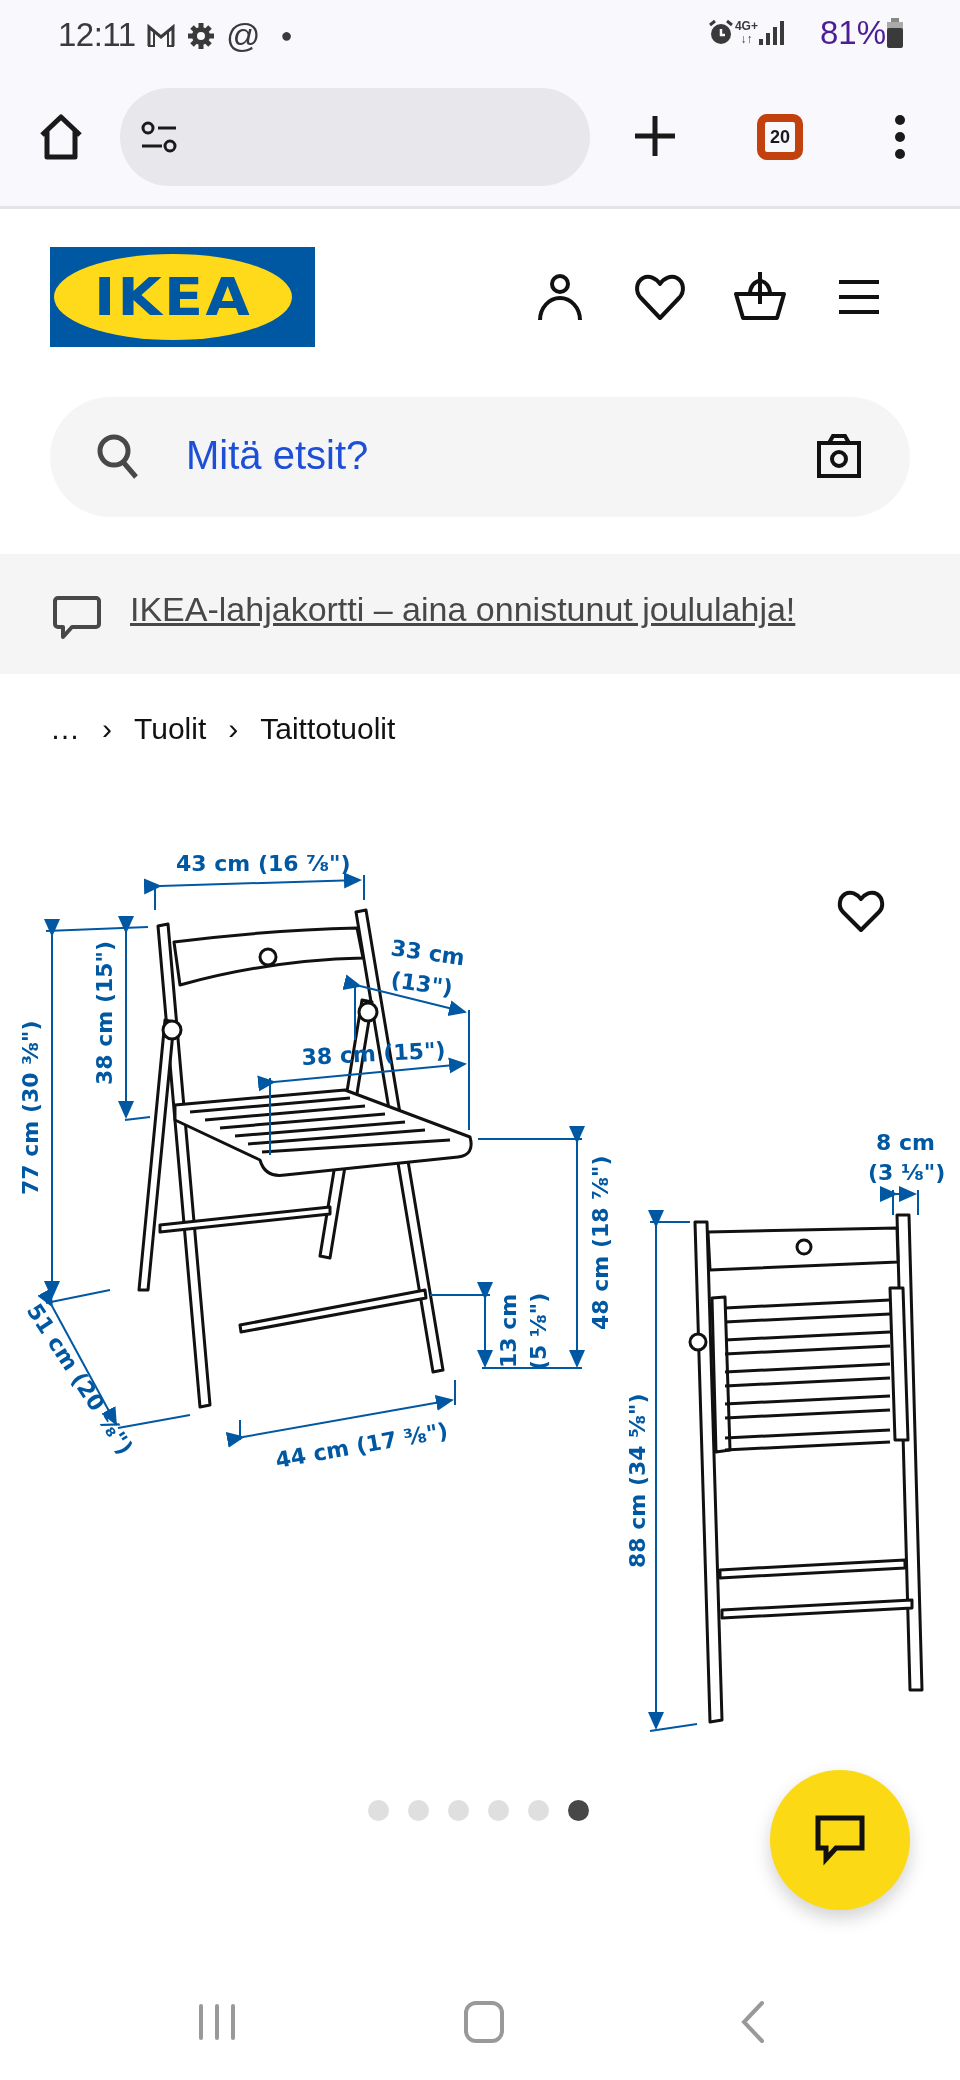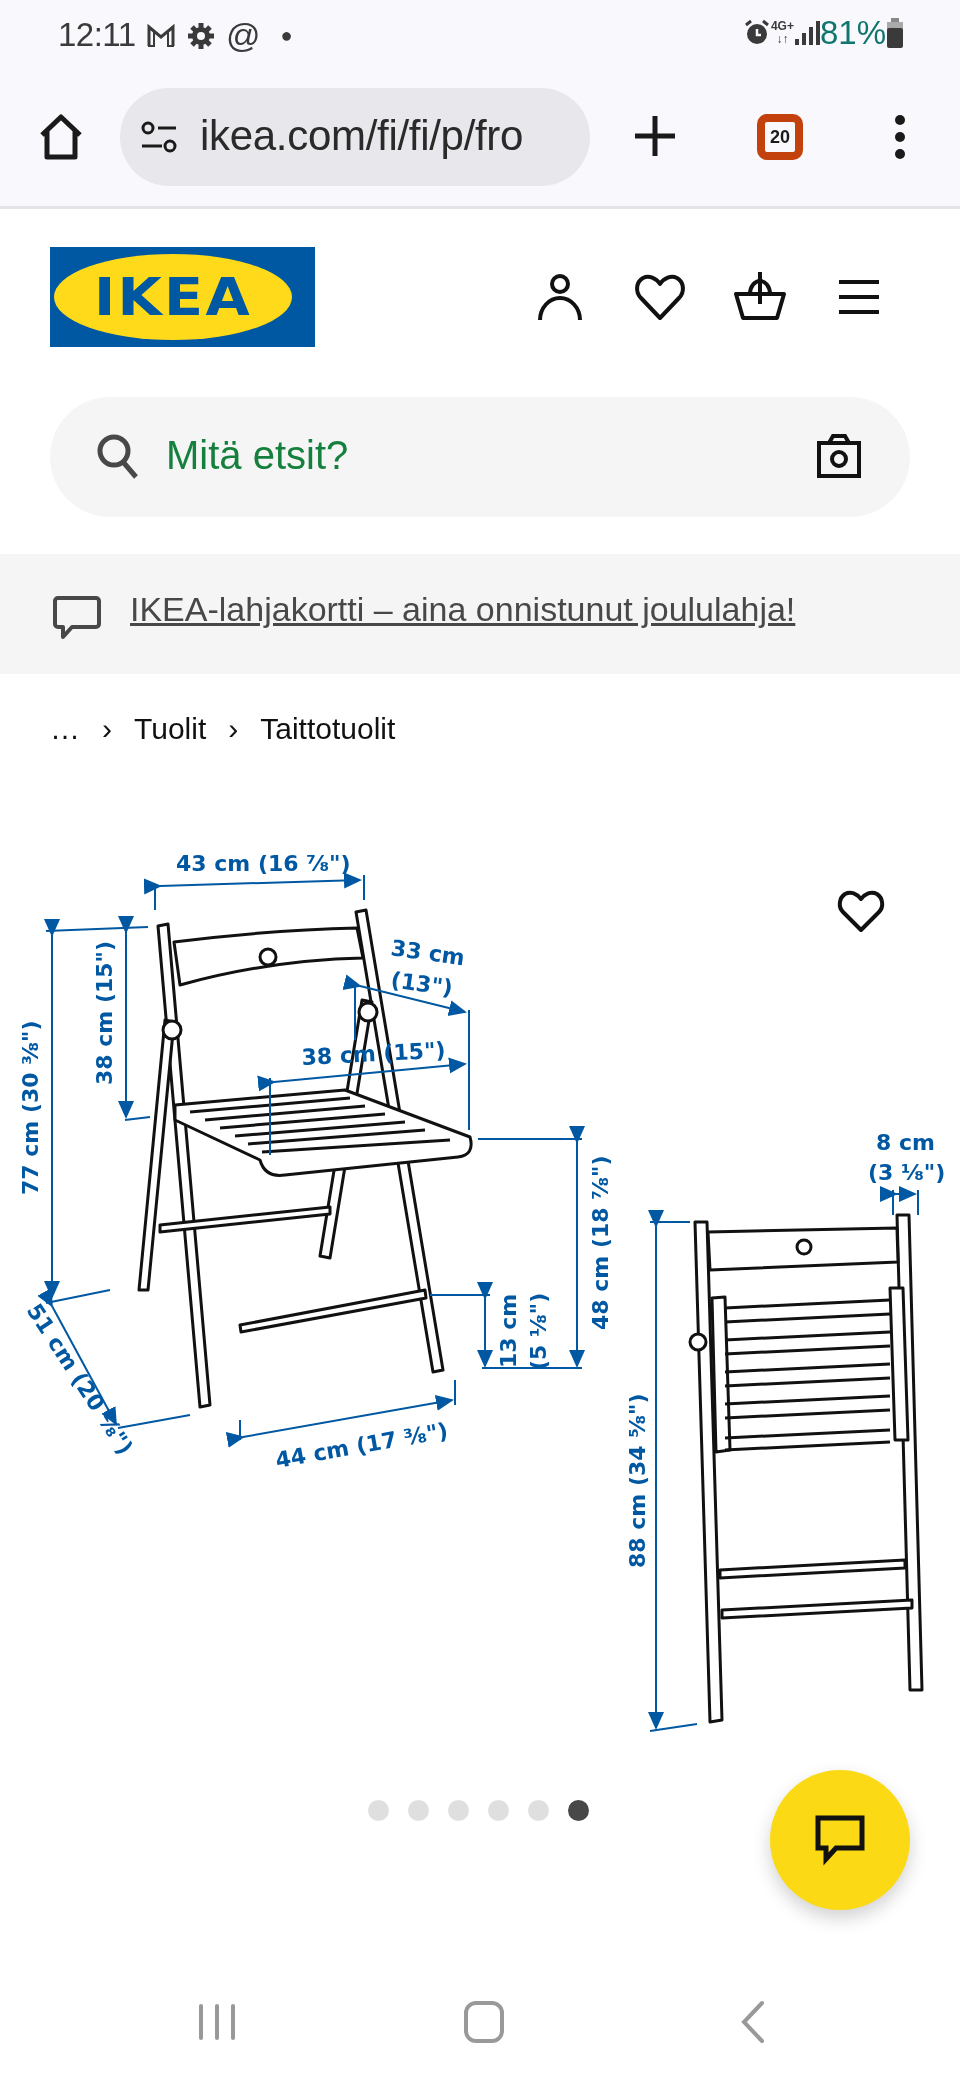--- a/index.html
+++ b/index.html
@@ -5,39 +5,39 @@
   * { box-sizing: border-box; margin: 0; padding: 0; }
   html, body { width: 960px; height: 2080px; overflow: hidden; background: #ffffff; font-family: "Liberation Sans", sans-serif; }
   .abs { position: absolute; }
   #root { position: relative; width: 960px; height: 2080px; padding-left: 48px; }
 
   
   .statusbar { position: absolute; left: 0; top: 0; width: 960px; height: 72px; background: #f8f8fd; color: #3a3a3a; }
   .sb-time { position: absolute; left: 58px; top: 16px; font-size: 33px; letter-spacing: -0.5px; }
   .sb-left-icons { position: absolute; left: 146px; top: 16px; display: flex; gap: 10px; align-items: center; font-size: 30px; color: #3a3a3a; }
   .sb-right { position: absolute; right: 56px; top: 14px; display: flex; align-items: center; }
-  .sb-pct { font-size: 33px; color: #0f766e; }
+  .sb-pct { font-size: 33px; color: #4c1d95; margin-left: 36px; }
   .sb-net { font-size: 12px; font-weight: bold; line-height: 13px; text-align: center; color: #3a3a3a; }
 
   
   .browserbar { position: absolute; left: 0; top: 72px; width: 960px; height: 134px; background: #f8f8fd; }
   .bb-divider { position: absolute; left: 0; top: 206px; width: 960px; height: 3px; background: #e4e4e8; }
   .url-pill { position: absolute; left: 120px; top: 88px; width: 470px; height: 98px; border-radius: 49px; background: #e8e7ec; }
   .url-text { position: absolute; left: 80px; top: 24px; font-size: 42px; color: #2a2a2a; white-space: nowrap; letter-spacing: -0.3px; }
   .tabs-count { position: absolute; left: 757px; top: 114px; width: 46px; height: 46px; border: 8px solid #c2410c; border-radius: 10px; font-size: 18px; font-weight: bold; display: flex; align-items: center; justify-content: center; color: #1a1a1a; }
 
   
   .logo { position: absolute; left: 50px; top: 247px; width: 265px; height: 100px; background: #0058a3; overflow: hidden; }
   .logo-oval { position: absolute; left: 4px; top: 7px; width: 238px; height: 86px; border-radius: 50%; background: #ffda1a; }
   .logo-text { position: absolute; left: 0; top: 20px; width: 246px; text-align: center; font-family: "DejaVu Sans", sans-serif; font-weight: 900; font-size: 52px; color: #0058a3; letter-spacing: 2px; transform: scaleX(1.1); }
   .hdr-icon { position: absolute; top: 270px; width: 54px; height: 54px; }
 
   
   .search { position: absolute; left: 50px; top: 397px; width: 860px; height: 120px; border-radius: 60px; background: #f5f5f5; }
-  .search-ph { position: absolute; left: 116px; top: 36px; font-size: 40px; color: #15803d; }
+  .search-ph { position: absolute; left: 136px; top: 36px; font-size: 40px; color: #1d4ed8; }
 
   
   .banner { position: absolute; left: 0; top: 554px; width: 960px; height: 120px; background: #f5f5f5; }
   .banner-link { position: absolute; left: 130px; top: 36px; font-size: 34px; color: #484848; text-decoration: underline; white-space: nowrap; }
 
   
   .crumbs { position: absolute; left: 50px; top: 712px; display: flex; align-items: center; gap: 22px; font-size: 30px; color: #111; }
   .crumb-sep { font-size: 30px; color: #111; }
 
   
@@ -108,21 +108,20 @@
   <svg class="abs" style="left:36px; top:112px;" width="50" height="50" viewBox="0 0 50 50">
       <path d="M6 23L25 5l19 18M11 19v26h28V19" fill="none" stroke="#1a1a1a" stroke-width="5" stroke-linejoin="round"></path>
     </svg>
   <div class="url-pill">
     <svg class="abs" style="left:20px; top:30px;" width="40" height="40" viewBox="0 0 40 40">
         <circle cx="8" cy="10" r="5" fill="none" stroke="#1a1a1a" stroke-width="3"></circle>
         <line x1="18" y1="10" x2="36" y2="10" stroke="#1a1a1a" stroke-width="3"></line>
         <circle cx="30" cy="28" r="5" fill="none" stroke="#1a1a1a" stroke-width="3"></circle>
         <line x1="2" y1="28" x2="22" y2="28" stroke="#1a1a1a" stroke-width="3"></line>
       </svg>
-    <span class="url-text">ikea.com/fi/fi/p/fro</span>
   </div>
   <svg class="abs" style="left:633px; top:114px;" width="44" height="44" viewBox="0 0 44 44">
       <line x1="22" y1="2" x2="22" y2="42" stroke="#1a1a1a" stroke-width="5"></line>
       <line x1="2" y1="22" x2="42" y2="22" stroke="#1a1a1a" stroke-width="5"></line>
     </svg>
   <div class="tabs-count">20</div>
   <svg class="abs" style="left:888px; top:112px;" width="24" height="50" viewBox="0 0 24 50">
       <circle cx="12" cy="8" r="5" fill="#1a1a1a"></circle>
       <circle cx="12" cy="25" r="5" fill="#1a1a1a"></circle>
       <circle cx="12" cy="42" r="5" fill="#1a1a1a"></circle>

